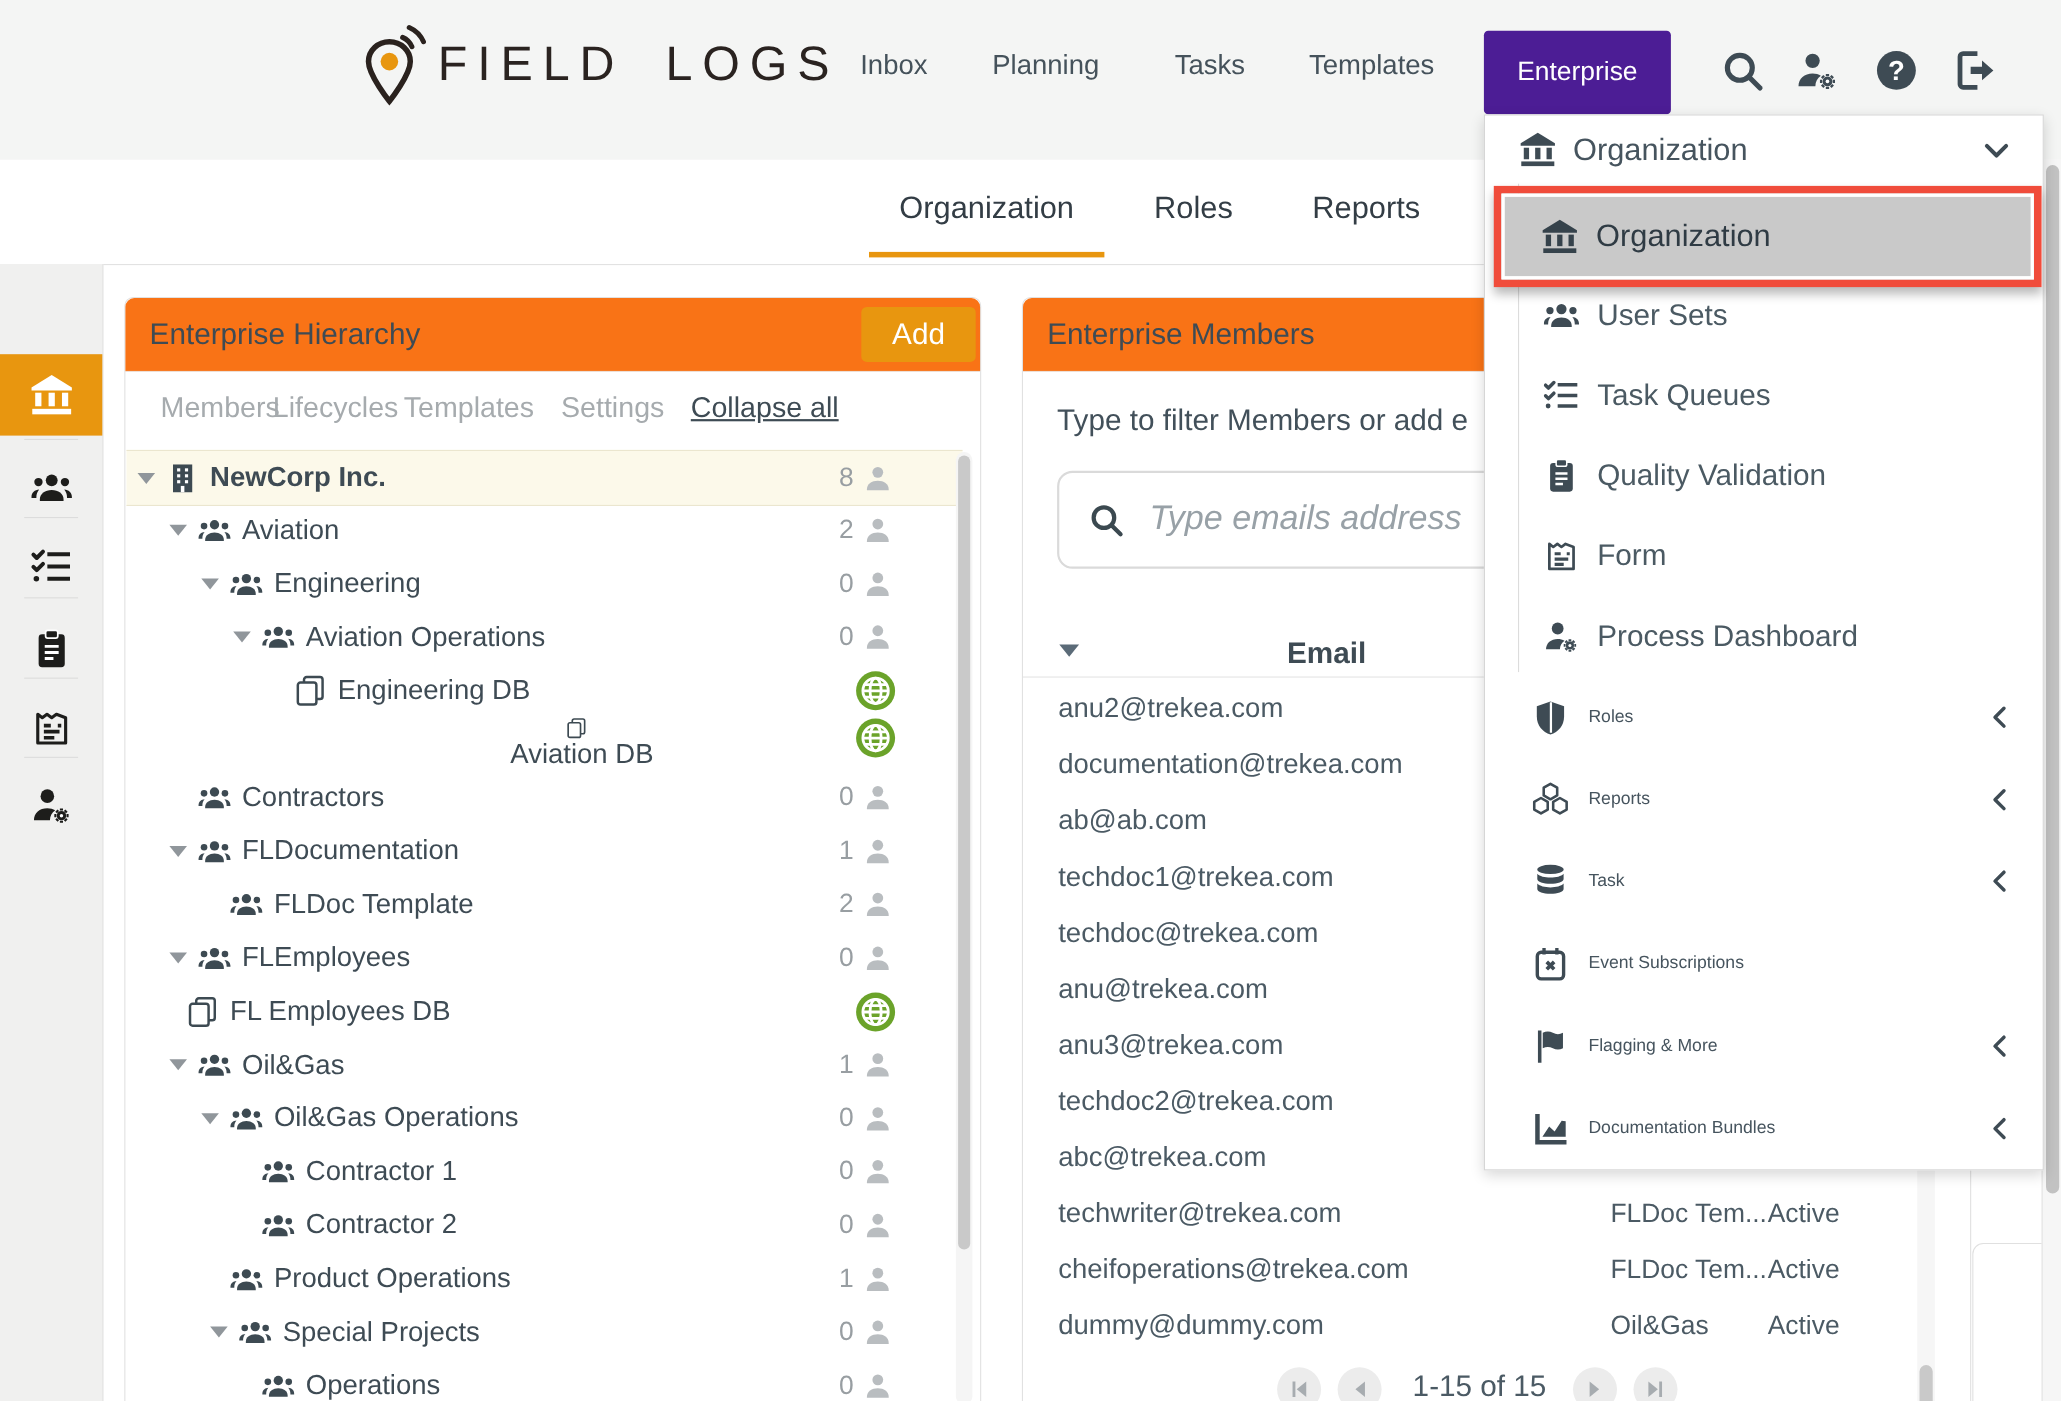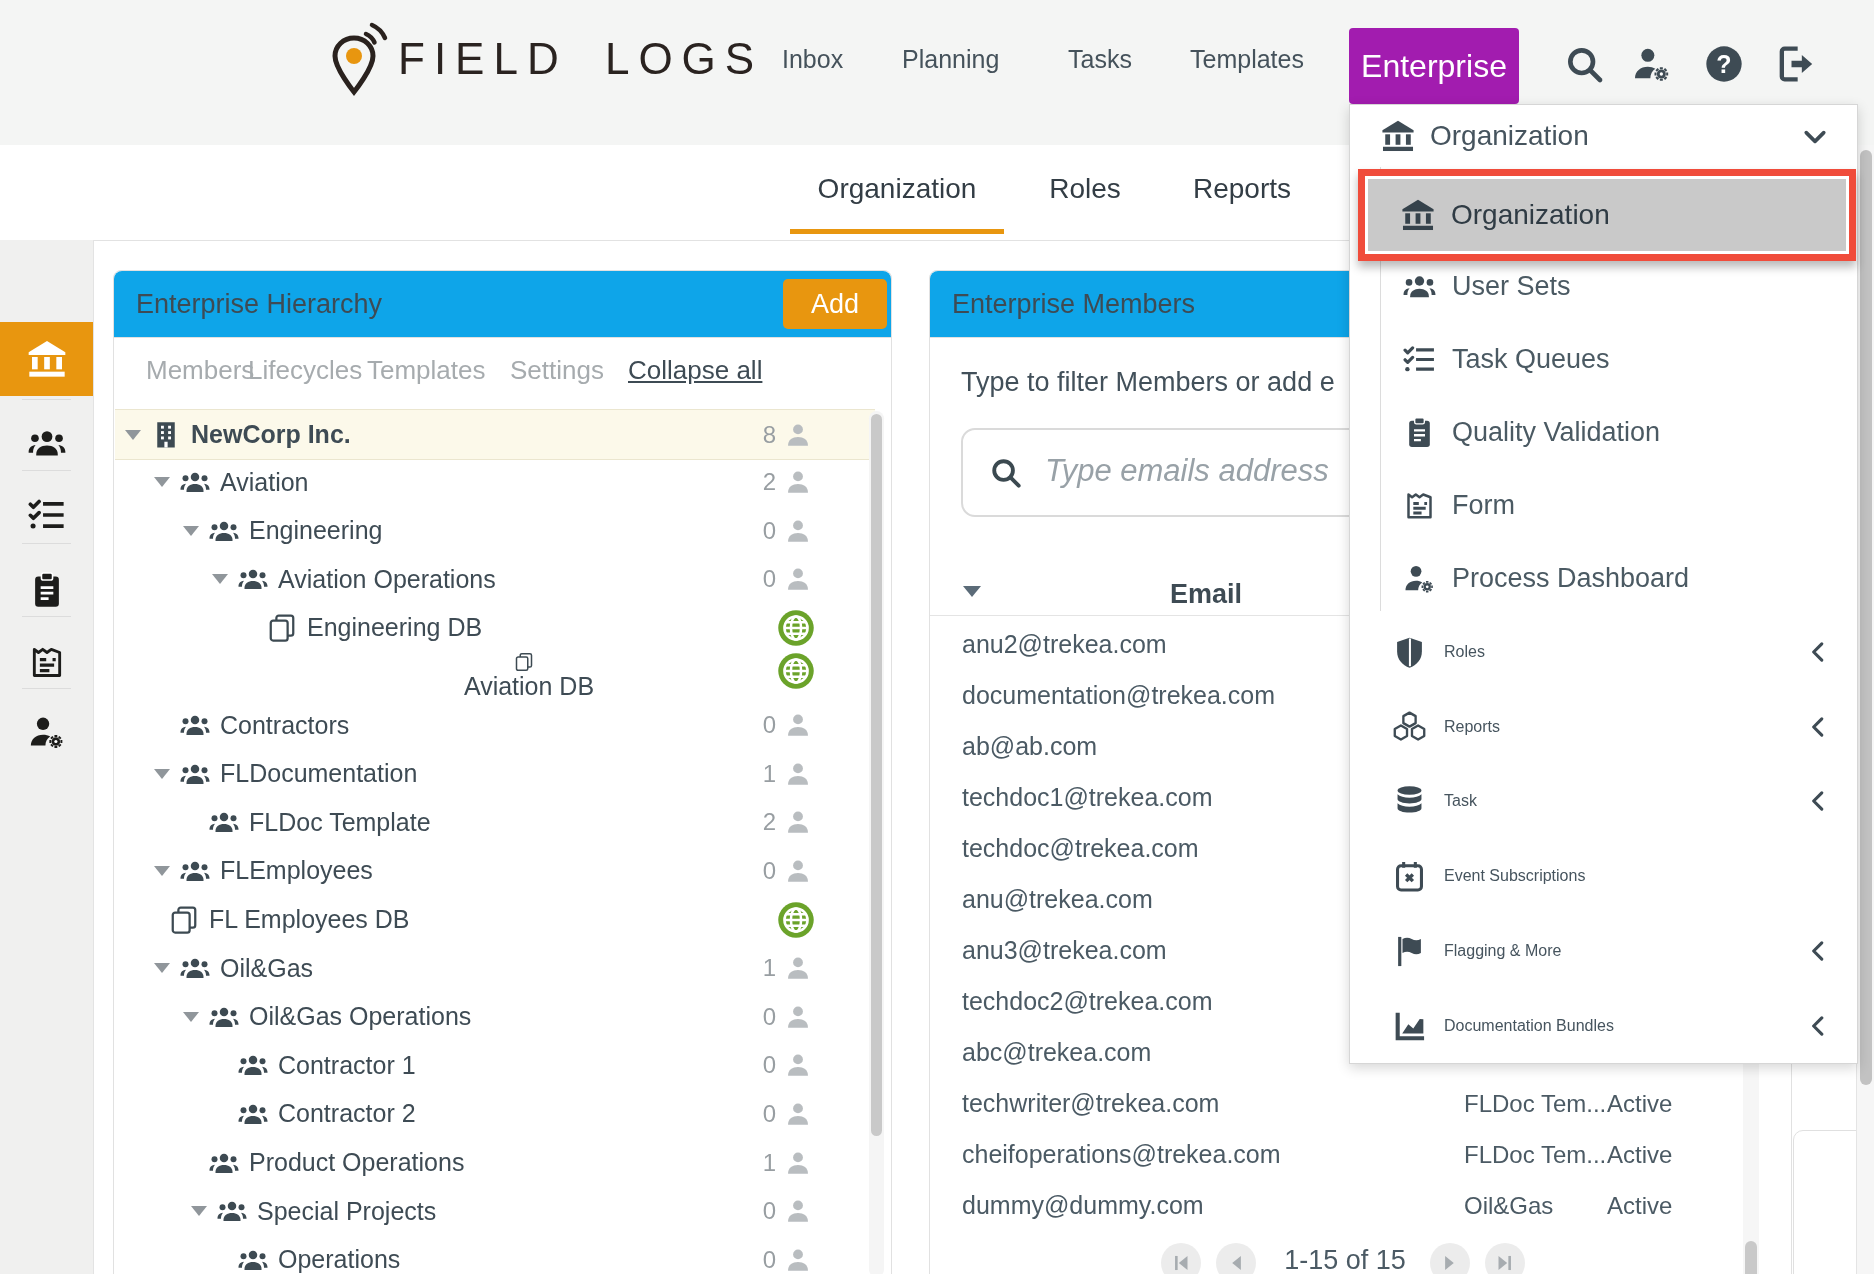--- a/index.html
+++ b/index.html
@@ -4,35 +4,35 @@
 <style>
   html,body{margin:0;padding:0;}
   body{width:1874px;height:1274px;position:relative;overflow:hidden;background:#fff;
        font-family:"Liberation Sans",sans-serif;color:#3e4b54;}
   .abs{position:absolute;}
   svg.ic{display:block;}
   
   #topbar{left:0;top:0;width:1874px;height:145px;background:#f4f5f4;border-bottom:1px solid #e9e9e9;}
   #brand-text{left:398px;top:34px;font-size:44px;font-weight:300;letter-spacing:9px;word-spacing:16px;color:#2a2320;}
   .nav-link{top:45px;font-size:25px;color:#45525b;cursor:pointer;}
-  #enterprise-btn{left:1349px;top:28px;width:170px;height:76px;background:#a21caf;color:#fff;
-      font-size:32px;display:flex;align-items:center;justify-content:center;border-radius:4px;cursor:pointer;}
+  #enterprise-btn{left:1349px;top:28px;width:170px;height:76px;background:#4c1d95;color:#fff;
+      font-size:24px;display:flex;align-items:center;justify-content:center;border-radius:4px;cursor:pointer;}
   .top-icon{top:42px;width:44px;height:44px;color:#3e4b54;cursor:pointer;display:flex;align-items:center;justify-content:center;}
   
   #tabbar{left:0;top:145px;width:1874px;height:95px;background:#fff;border-bottom:1px solid #e2e2e2;}
   .main-tab{top:28px;font-size:28px;color:#333d45;text-align:center;cursor:pointer;}
   .tab-underline{top:84px;height:5px;background:#e8960f;}
   
   #sidebar{left:0;top:240px;width:93px;height:1034px;background:#f0f0ef;border-right:1px solid #e3e3e3;}
   .side-item{left:0;width:93px;height:74px;display:flex;align-items:center;justify-content:center;color:#1d1d1b;cursor:pointer;}
   .side-item.active{background:#e8960f;color:#fff;}
   .side-div{left:22px;width:49px;height:1px;background:#dcdcdc;}
   
   .panel{background:#fff;border:1px solid #e1e1e1;border-radius:8px 8px 0 0;}
-  .panel-header{position:absolute;left:0;top:0;right:0;height:66px;background:#0ea5e9;border-bottom:1px solid #e1e1e1;
+  .panel-header{position:absolute;left:0;top:0;right:0;height:66px;background:#f97316;border-bottom:1px solid #e1e1e1;
       border-radius:8px 8px 0 0;display:flex;align-items:center;}
   .panel-title{font-size:27px;color:#3e4b54;margin-left:22px;}
   #hier-panel{left:113px;top:270px;width:777px;height:1010px;}
   #add-btn{left:669px;top:8px;width:104px;height:50px;background:#e8960f;color:#fff;border-radius:5px;
       font-size:27px;display:flex;align-items:center;justify-content:center;cursor:pointer;}
   .sub-tab{top:84px;font-size:26px;color:#a6abae;cursor:pointer;}
   #collapse-all{left:514px;top:84px;font-size:26px;color:#3e4b54;text-decoration:underline;cursor:pointer;}
   .tree-row{left:1px;right:16px;height:49px;display:flex;align-items:center;font-size:25px;color:#3e4b54;cursor:pointer;}
   .tree-row.selected{background:#fcf9ea;border-top:1px solid #ebe6cf;border-bottom:1px solid #ebe6cf;font-weight:bold;}
   .caret{width:0;height:0;border-left:8px solid transparent;border-right:8px solid transparent;

